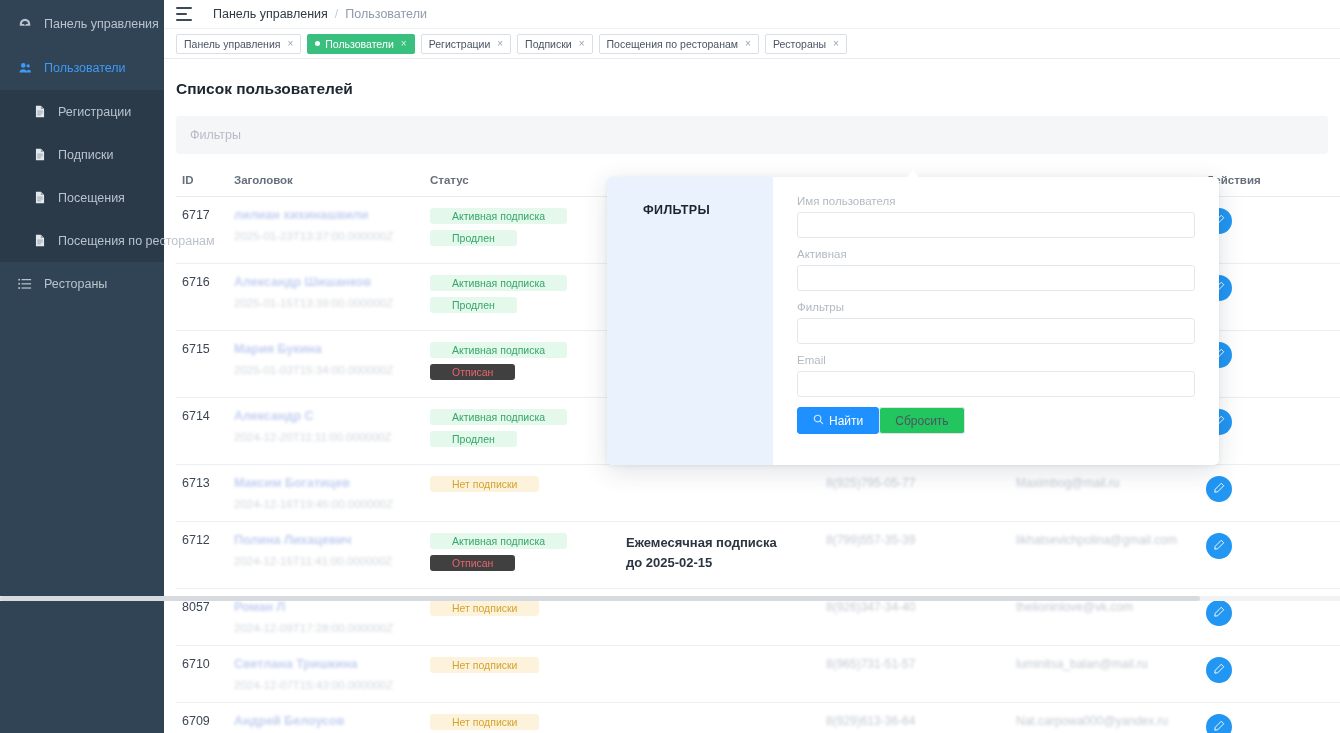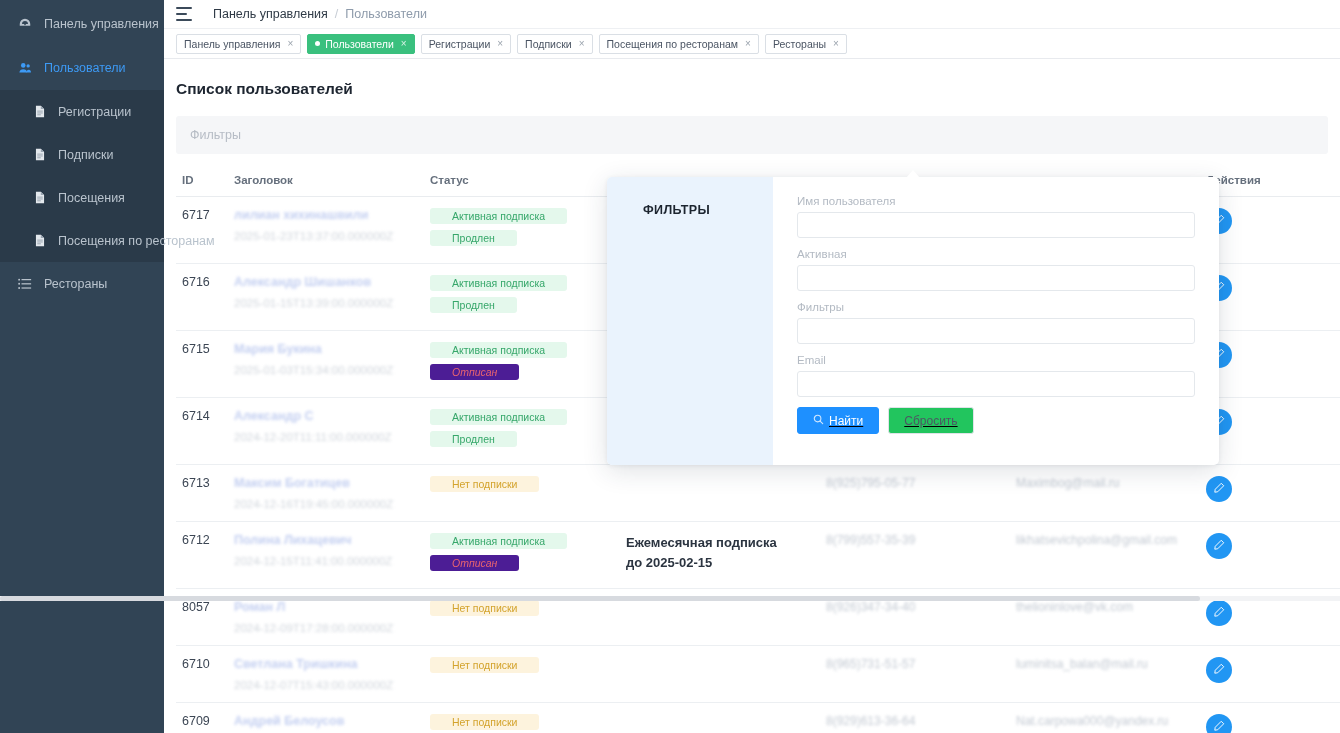--- a/index.html
+++ b/index.html
@@ -106,21 +106,21 @@
     font-size: 11.5px; color: #aab3bf; margin-top: 8px;
     filter: blur(1.5px); opacity: .55; white-space: nowrap;
   }
   .blurtext { font-size: 12px; color: #9aa5b4; filter: blur(1.6px); opacity: .6; white-space: nowrap; }
 
   .badge {
     display: inline-block; font-size: 10.5px; padding: 2px 22px;
     border-radius: 3px; margin-bottom: 6px; white-space: nowrap;
   }
   .badge.green  { background: #e4f8ec; color: #36a76a; }
-  .badge.red    { background: #4c1d95; color: #e8636f; font-style: italic; }
+  .badge.red    { background: #404040; color: #e8636f; }
   .badge.yellow { background: #fdf3dd; color: #d3a32c; }
   .badge-stack { display: flex; flex-direction: column; align-items: flex-start; }
 
   .subinfo { font-size: 13px; color: #2b3440; font-weight: bold; line-height: 1.55; }
 
   .edit-btn {
     width: 26px; height: 26px; border-radius: 50%;
     background: #2196f3; display: flex; align-items: center; justify-content: center;
     cursor: pointer; border: none;
   }
@@ -143,21 +143,21 @@
   }
   .pop-left .ttl { font-size: 12.5px; font-weight: bold; color: #1d2530; letter-spacing: .4px; }
   .pop-right { flex: 1 1 auto; padding: 18px 24px 0 24px; }
   .field { margin-bottom: 10px; }
   .field label { display: block; font-size: 11.5px; color: #b3bac3; margin-bottom: 5px; }
   .field input {
     width: 100%; height: 26px; border: 1px solid #e4e8ec; border-radius: 3px;
     background: #fff; padding: 0 8px; font-size: 12px; color: #333;
     font-family: "Liberation Sans", sans-serif; outline: none;
   }
-  .pop-actions { display: flex; gap: 9px; margin-top: 8px; text-decoration: underline; }
+  .pop-actions { display: flex; margin-top: 8px; }
   .btn {
     height: 27px; border-radius: 3px; font-size: 12px; cursor: pointer;
     display: flex; align-items: center; justify-content: center; gap: 5px;
     padding: 0 15px; font-family: "Liberation Sans", sans-serif;
   }
   .btn.primary { background: #1e90ff; color: #fff; border: 1px solid #1e90ff; }
   .btn.ghost { background: #22c55e; color: #4d5663; border: 1px solid #dfe3e8; }
 
   .bottom-scroll {
     position: absolute; left: 0; bottom: 0; width: 1340px; height: 5px; background: #f2f3f5; z-index: 70;

